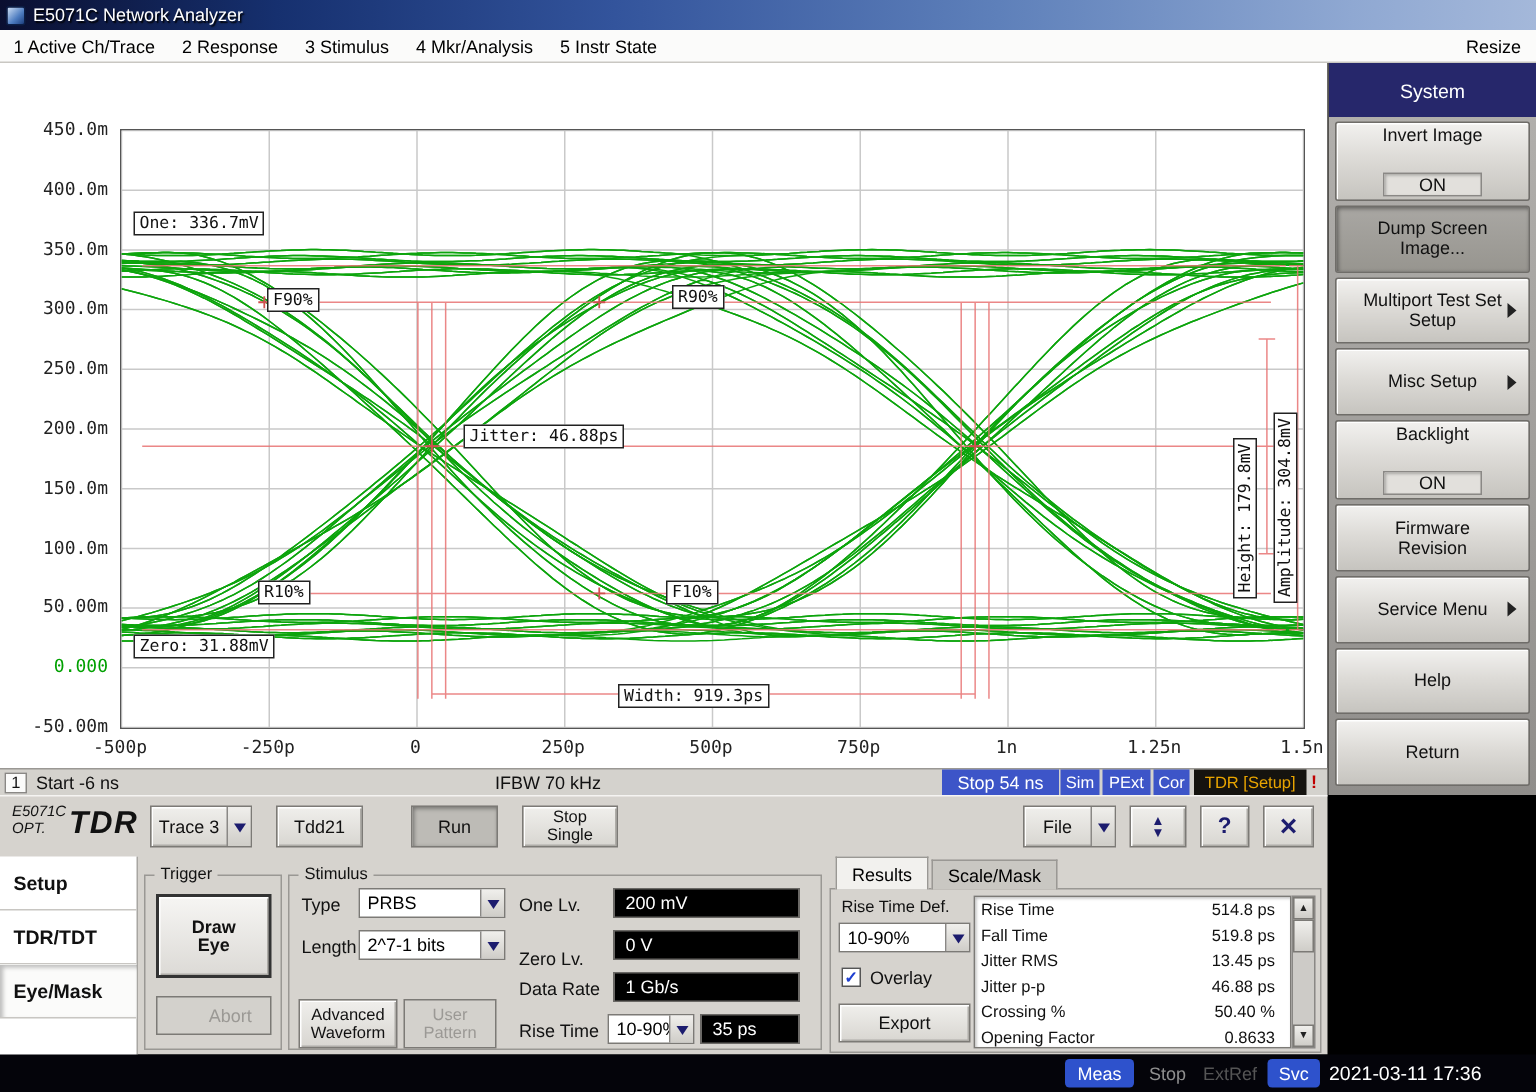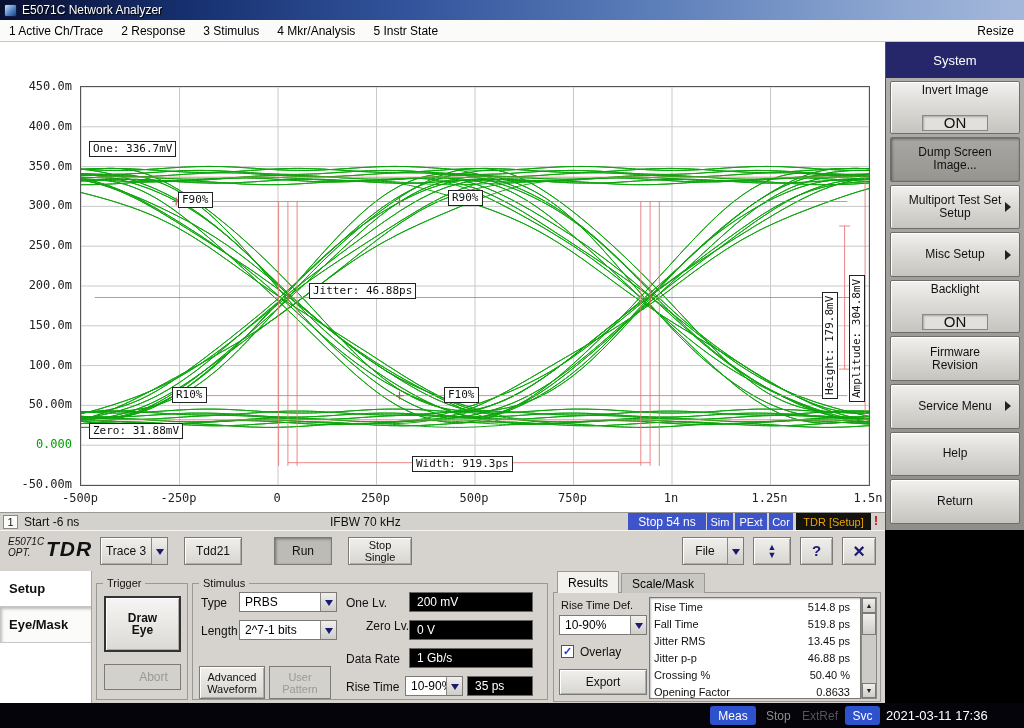--- a/index.html
+++ b/index.html
@@ -56,21 +56,21 @@
   .sk-header { height:36px; background:#26276b; color:#fff; font-size:13px; flex:none;
     display:flex; align-items:center; justify-content:center; }
   .softkey-list { flex:1; display:flex; flex-direction:column; gap:3px; padding:3px 4px 6px; }
   .softkey { position:relative; flex:1; background:linear-gradient(180deg,#f2f1ef,#dddbd7 45%,#c6c4bf);
     border:1px solid #6f6d69; border-radius:2px; box-shadow:inset 1px 1px 0 #fff;
     display:flex; flex-direction:column; align-items:center; justify-content:center;
     font-size:12px; color:#111; text-align:center; line-height:13px; padding:2px 8px; }
   .softkey.pressed { background:linear-gradient(180deg,#a9a7a3,#97958f); box-shadow:inset 1px 1px 3px rgba(0,0,0,.45); }
   .sk-label { max-width:96px; }
   .sk-value { margin-top:18px; width:66px; background:#e2e0dc; border:1px solid #8a8885;
-    box-shadow:inset 1px 1px 2px rgba(0,0,0,.25); font-size:15px; line-height:14px; }
+    box-shadow:inset 1px 1px 2px rgba(0,0,0,.25); font-size:12px; line-height:14px; }
   .sk-arrow { position:absolute; right:3px; top:50%; transform:translateY(-50%);
     width:0; height:0; border:5px solid transparent; border-left:6px solid #222; }
 
   
   .tdr-app { position:absolute; left:0; top:530px; width:885px; height:173px; background:#d6d3ce; border-top:1px solid #f5f4f2; }
   .tdr-toolbar { position:absolute; left:0; top:0; width:885px; height:40px; }
   .tdr-logo { position:absolute; left:8px; top:5px; font-size:10px; color:#111; line-height:11px;font-style:italic; }
   .tdr-logo .big { position:absolute; left:38px; top:7px; font-size:21px; font-weight:bold; letter-spacing:1px; }
   .classic-btn { position:absolute; background:linear-gradient(180deg,#f0efec,#d8d6d1);
     border:1px solid #7c7a76; box-shadow:inset 1px 1px 0 #fff, inset -1px -1px 0 #aeaca7;
@@ -342,20 +342,21 @@
       <div class="classic-btn" style="left:800px;top:6px;width:33px;height:28px;font-size:15px;">
         <span class="navy-glyph">?</span>
       </div>
       <div class="classic-btn" style="left:842px;top:6px;width:34px;height:28px;font-size:20px;">
         <span class="navy-glyph">×</span>
       </div>
     </div>
 
     <div id="nav-tabs">
         <div class="nav-tab">Setup</div>
+        <div class="nav-tab">TDR/TDT</div>
         <div class="nav-tab active">Eye/Mask</div>
       </div>
 
     <div class="group" style="left:96px;top:52px;width:92px;height:117px;">
       <span class="group-label">Trigger</span>
       <div class="classic-btn draw-eye" style="left:7px;top:12px;width:77px;height:56px;">Draw Eye</div>
       <div class="classic-btn disabled" style="left:7px;top:80px;width:77px;height:26px;padding-left:22px;">Abort</div>
     </div>
 
     <div class="group" style="left:192px;top:52px;width:356px;height:117px;">
@@ -369,21 +370,21 @@
       </div>
       <span class="flabel" style="left:8px;top:40px;">Length</span>
       <div class="combo" style="left:46px;top:36px;width:98px;">
         <span class="combo-val">2^7-1 bits</span>
         <span class="combo-arr">
             <span class="tri-down"></span>
           </span>
       </div>
       <span class="flabel" style="left:153px;top:12px;">One Lv.</span>
       <div class="dfield" style="left:216px;top:8px;width:124px;">200 mV</div>
-      <span class="flabel" style="left:153px;top:35px;margin-left:20px;">Zero Lv.</span>
+      <span class="flabel" style="left:153px;top:48px;">Zero Lv.</span>
       <div class="dfield" style="left:216px;top:36px;width:124px;">0 V</div>
       <span class="flabel" style="left:153px;top:68px;">Data Rate</span>
       <div class="dfield" style="left:216px;top:64px;width:124px;">1 Gb/s</div>
       <span class="flabel" style="left:153px;top:96px;">Rise Time</span>
       <div class="combo" style="left:212px;top:92px;width:58px;">
         <span class="combo-val">10-90%</span>
         <span class="combo-arr">
             <span class="tri-down"></span>
           </span>
       </div>

